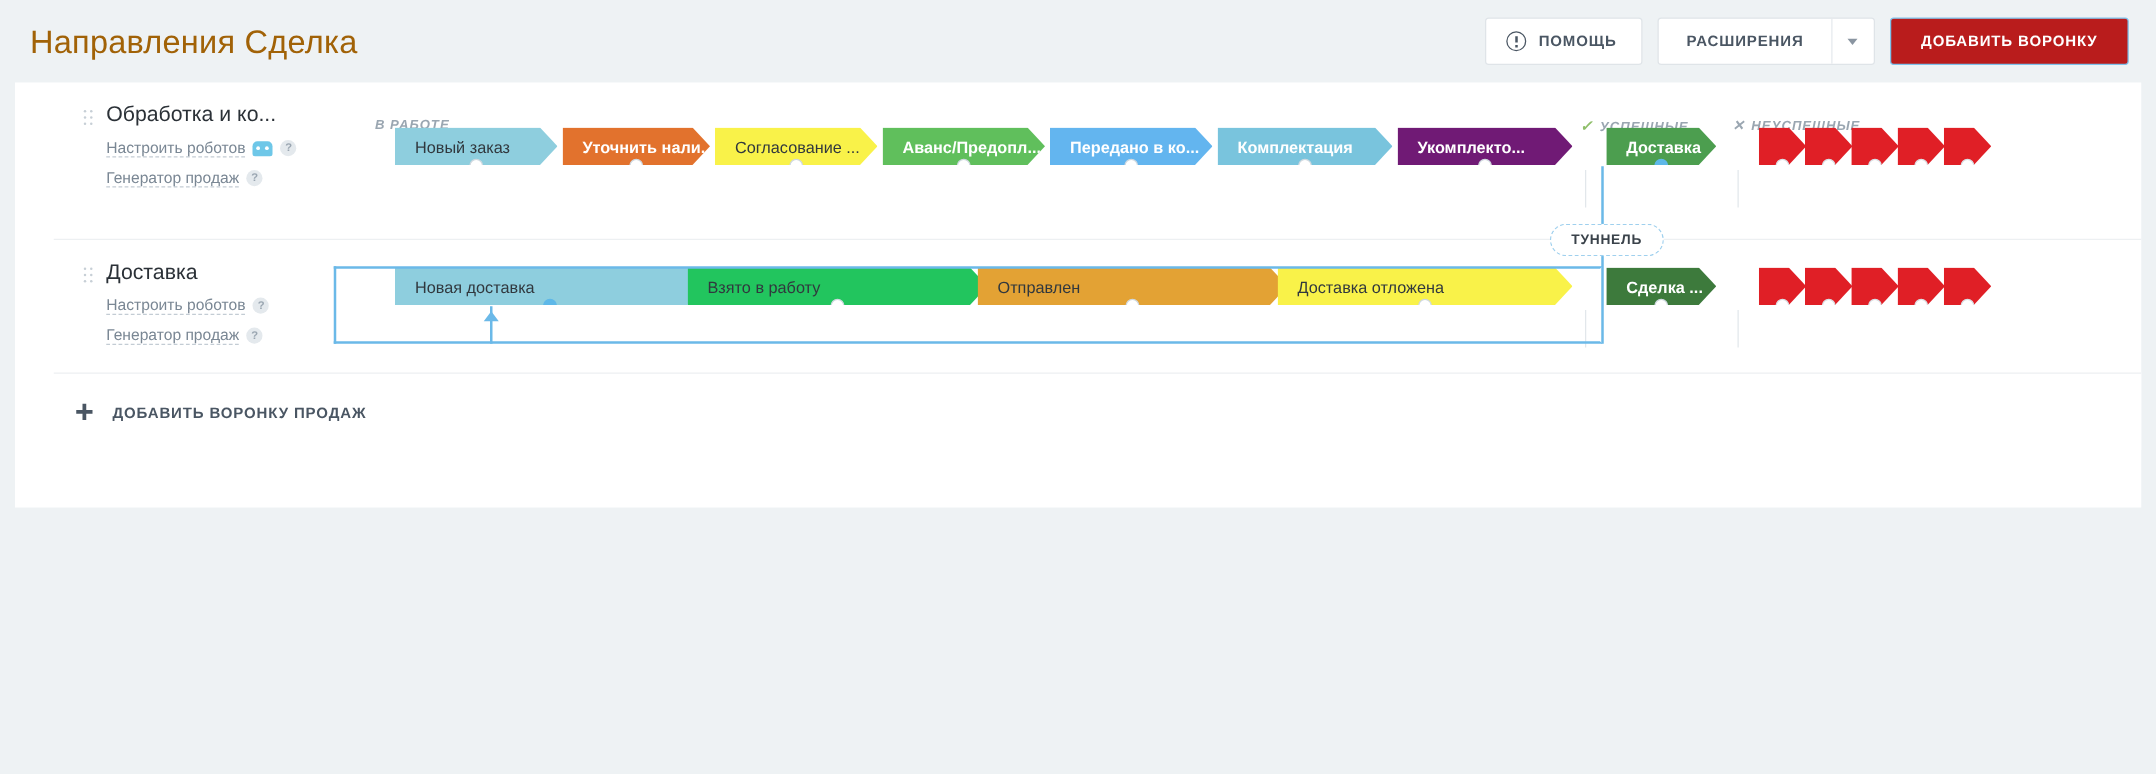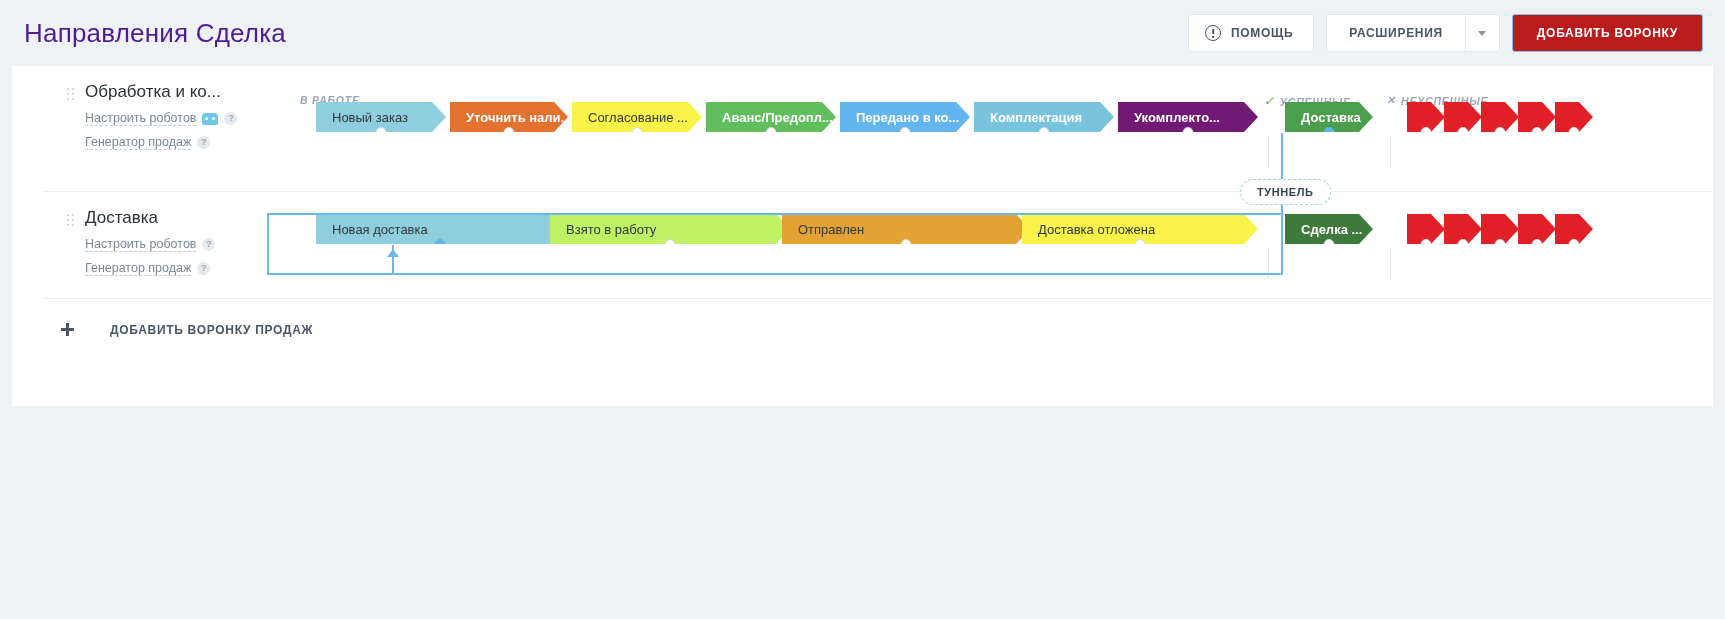--- a/index.html
+++ b/index.html
@@ -14,21 +14,21 @@
   
   .header {
     height: 66px;
     display: flex;
     align-items: center;
     padding: 0 22px 0 24px;
     background: #eef2f4;
   }
   .page-title {
     font-size: 26px;
-    color: #4c1d95;
+    color: #a16207;
     font-weight: 400;
     letter-spacing: 0.2px;
     white-space: nowrap;
   }
   .header-actions {
     margin-left: auto;
     display: flex;
     align-items: center;
     gap: 12px;
   }
@@ -287,21 +287,21 @@
   }
   .plus::before, .plus::after {
     content: "";
     position: absolute;
     background: #4a5663;
   }
   .plus::before { left: 0; top: 5px; width: 13px; height: 3px; }
   .plus::after { top: 0; left: 5px; width: 3px; height: 13px; }
   .add-funnel .lbl {
     font-size: 12px; font-weight: bold;
-    color: #4a5663; letter-spacing: 0.7px; margin-left: 20px;
+    color: #4a5663; letter-spacing: 0.7px;
   }
   .spacer { height: 228px; background: #eef2f4; }
 </style>
 </head>
 <body>
 
 <div class="header">
   <div class="page-title">Направления Сделка</div>
   <div class="header-actions">
 
@@ -436,21 +436,21 @@
     </div>
 
     <div class="stages-area">
       <div class="stage-strip" id="strip-1" style="top:22px;">
         <div class="divider" style="left:966px;"></div>
         <div class="divider" style="left:1088px;"></div>
       <div class="stage dark-text" style="left: 14px; width: 248px; background: rgb(142, 206, 222);">
             <span>Новая доставка</span>
             <span class="dot filled"></span>
           </div>
-          <div class="stage dark-text" style="left: 248px; width: 240px; background: #bef264;">
+          <div class="stage dark-text" style="left: 248px; width: 240px; background: #22c55e;">
             <span>Взято в работу</span>
             <span class="dot"></span>
           </div>
           <div class="stage dark-text" style="left: 480px; width: 248px; background: rgb(227, 162, 52);">
             <span>Отправлен</span>
             <span class="dot"></span>
           </div>
           <div class="stage dark-text" style="left: 720px; width: 236px; background: rgb(249, 242, 73);">
             <span>Доставка отложена</span>
             <span class="dot"></span>

